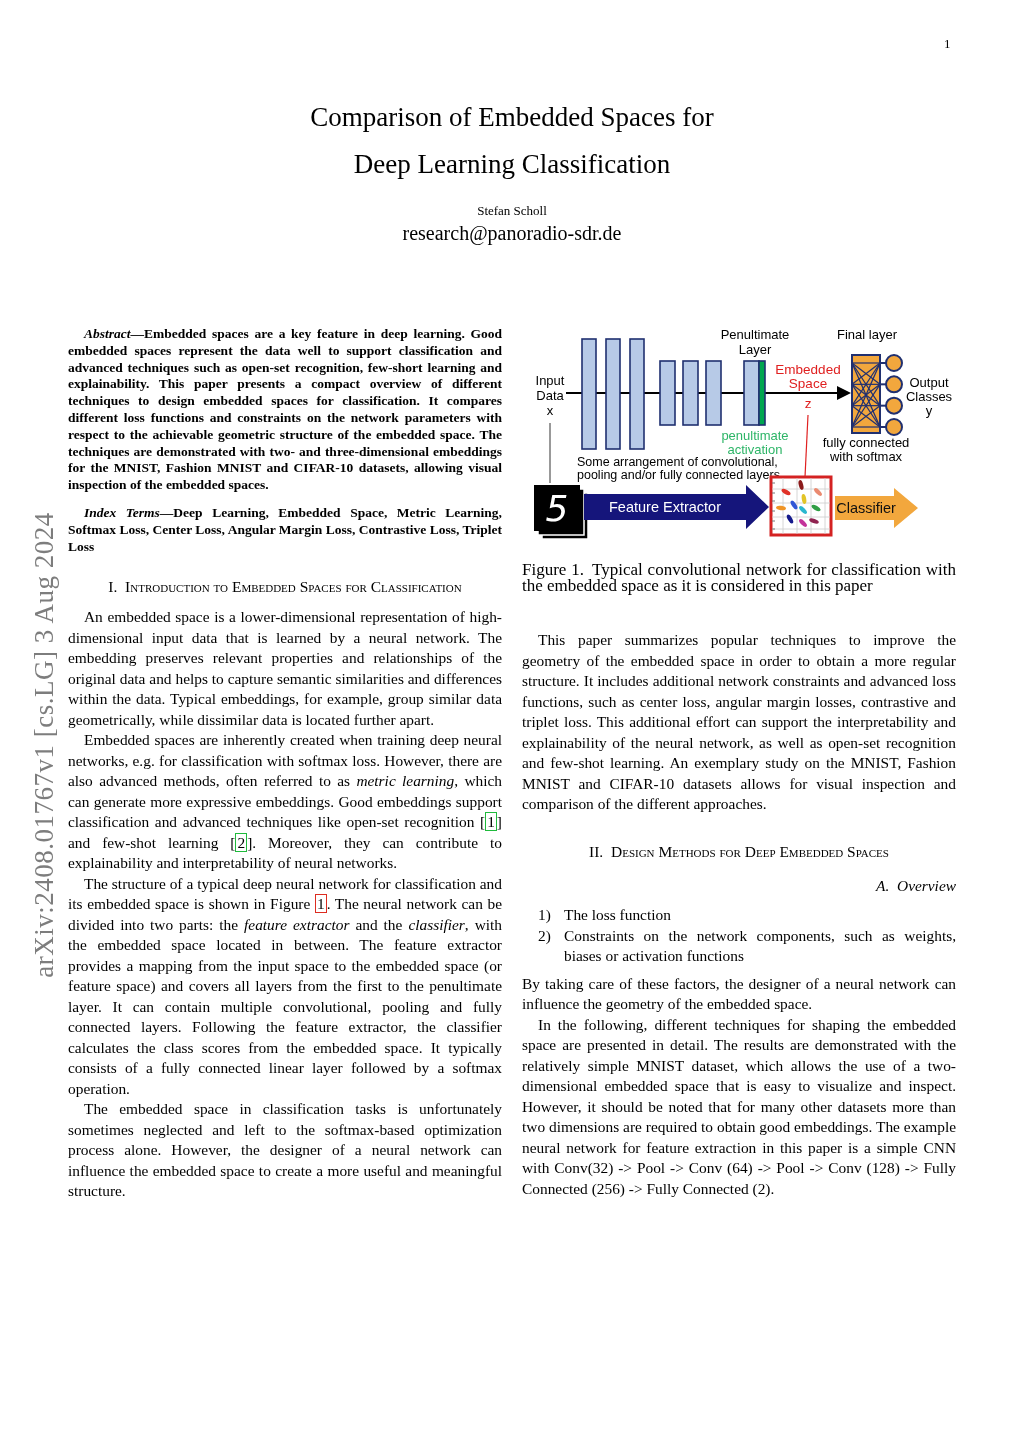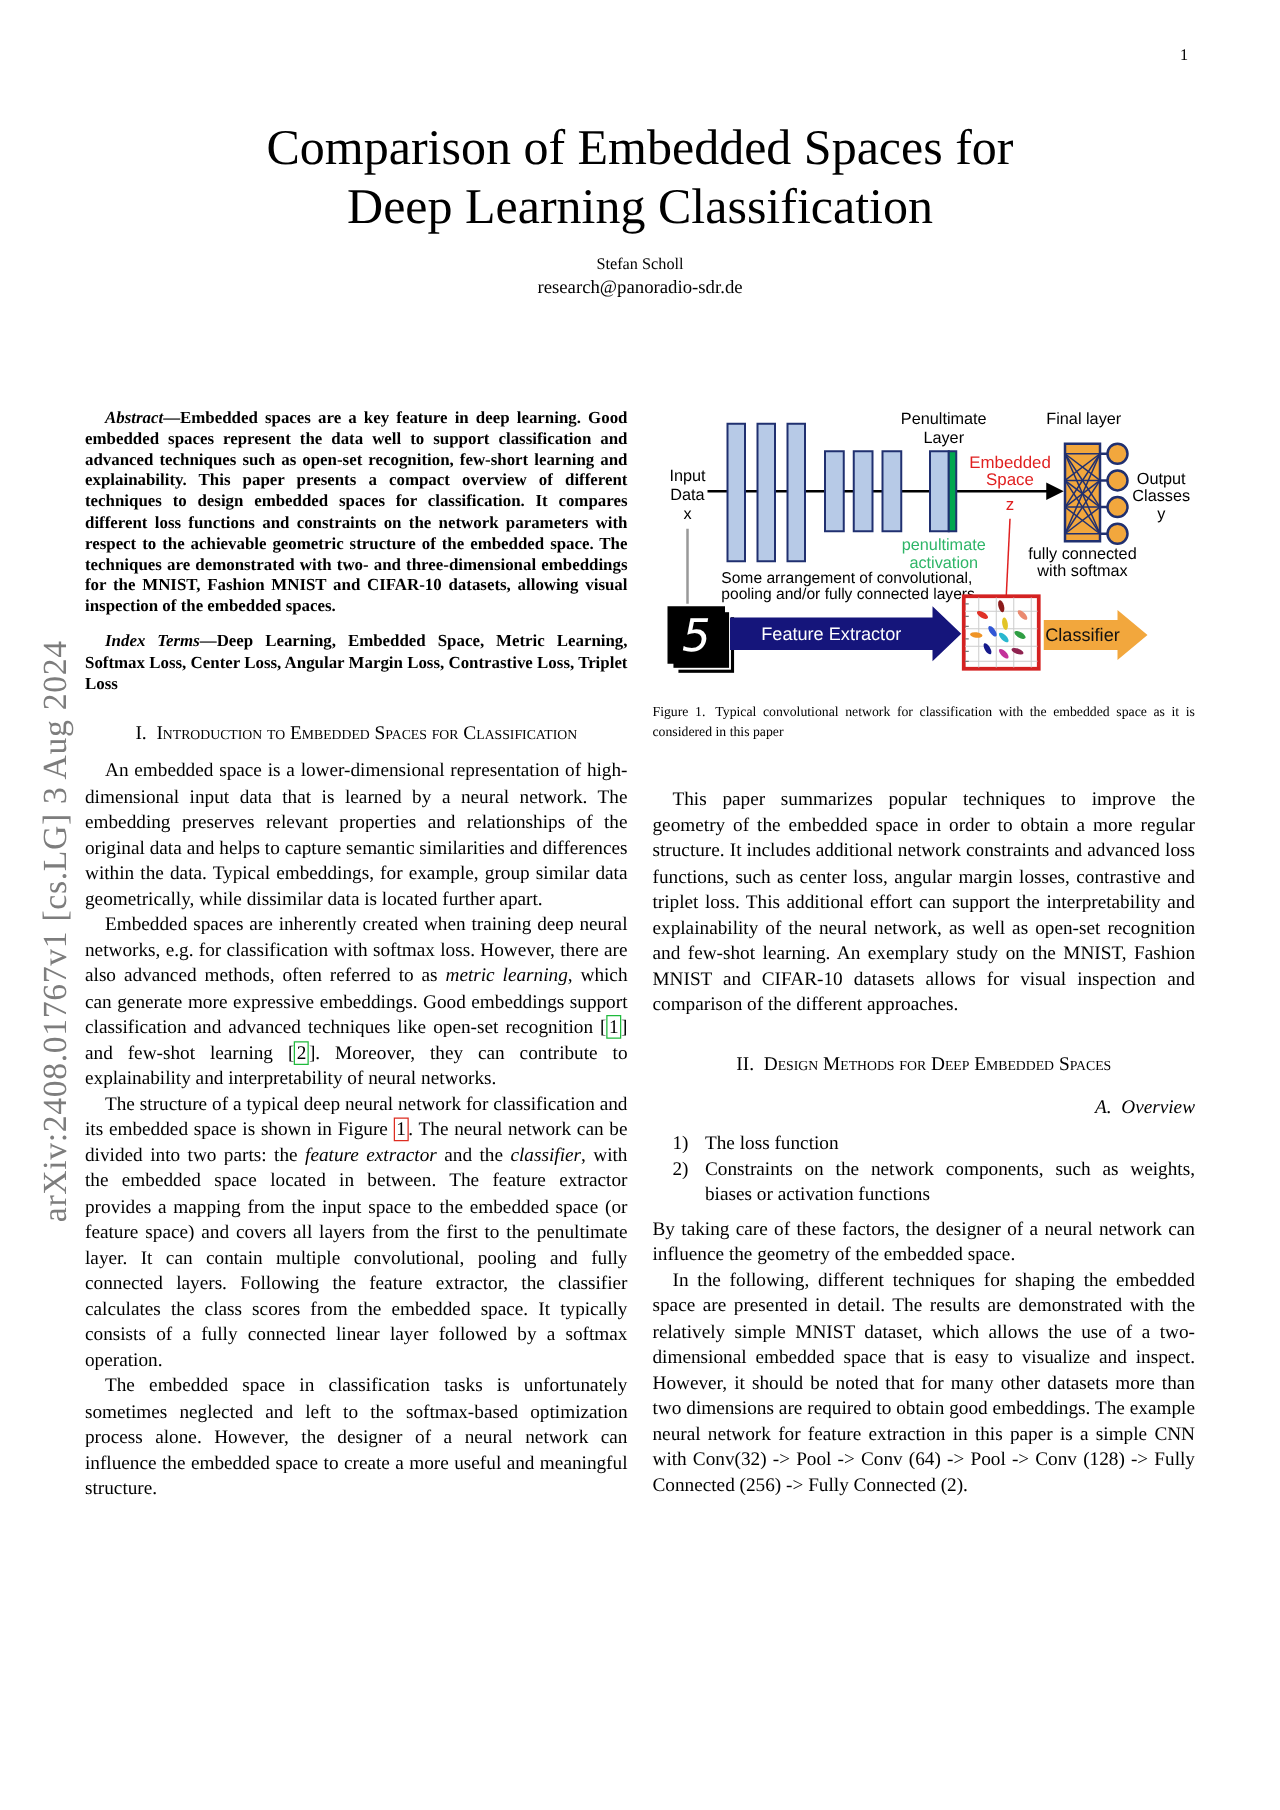--- a/index.html
+++ b/index.html
@@ -7,23 +7,23 @@
     width:1024px;height:1448px;position:relative;background:#ffffff;color:#000;
     font-family:"Liberation Serif", serif;overflow:hidden;
   }
   .page-number{position:absolute;top:36px;left:944px;font-size:13px;}
   .arxiv-watermark{
     position:absolute;top:745px;left:44px;
     transform:translate(-50%,-50%) rotate(-90deg);
     white-space:nowrap;font-size:27px;color:#7d7d7d;letter-spacing:.5px;
   }
   .header{position:absolute;top:94px;left:0;width:1024px;text-align:center;}
-  .title{font-size:40px;line-height:47px;font-weight:normal;}
+  .title{font-size:27px;line-height:47px;font-weight:normal;}
   .author{font-size:13px;margin-top:15px;}
-  .email{font-size:15px;margin-top:3px;}
+  .email{font-size:20px;margin-top:3px;}
 
   .col{position:absolute;width:434px;font-size:15.4px;line-height:20.5px;text-align:justify;}
   #col-left{left:68px;top:318px;}
   #col-right{left:522px;top:318px;}
 
   p{margin:0;text-indent:16px;}
   .abstract,.index-terms{font-weight:bold;font-size:13.5px;line-height:16.8px;}
   .abstract{margin-top:8px;}
   .index-terms{margin-top:11px;}
   .it-label{font-style:italic;}
@@ -32,21 +32,21 @@
     font-variant:small-caps;text-align:center;text-indent:0;
     font-size:15.5px;line-height:20px;margin:22px auto 10px;max-width:396px;
   }
   .subsection-heading{font-style:italic;text-indent:0;text-align:right;margin:14px 0 9px;}
 
   .seg-i{font-style:italic;}
   .seg-cite{border:1.5px solid #1fba3c;padding:0 1px;}
   .seg-figref{border:1.5px solid #dd2c20;padding:0 1px;}
 
   .figure-svg{display:block;margin-top:7px;}
-  .fig-caption{font-size:11px;line-height:16px;text-align:justify;margin-top:5px;}
+  .fig-caption{font-size:17px;line-height:16px;text-align:justify;margin-top:5px;}
   .cap-label{margin-right:8px;}
 
   .p-after-caption{margin-top:36px;}
   .list-block{margin:7px 0 0 0;}
   .list-row{display:flex;margin-left:16px;}
   .list-num{flex:none;width:26px;}
   .list-text{flex:1;}
   .no-indent{text-indent:0;}
 
   svg text{font-family:"Liberation Sans", sans-serif;}

